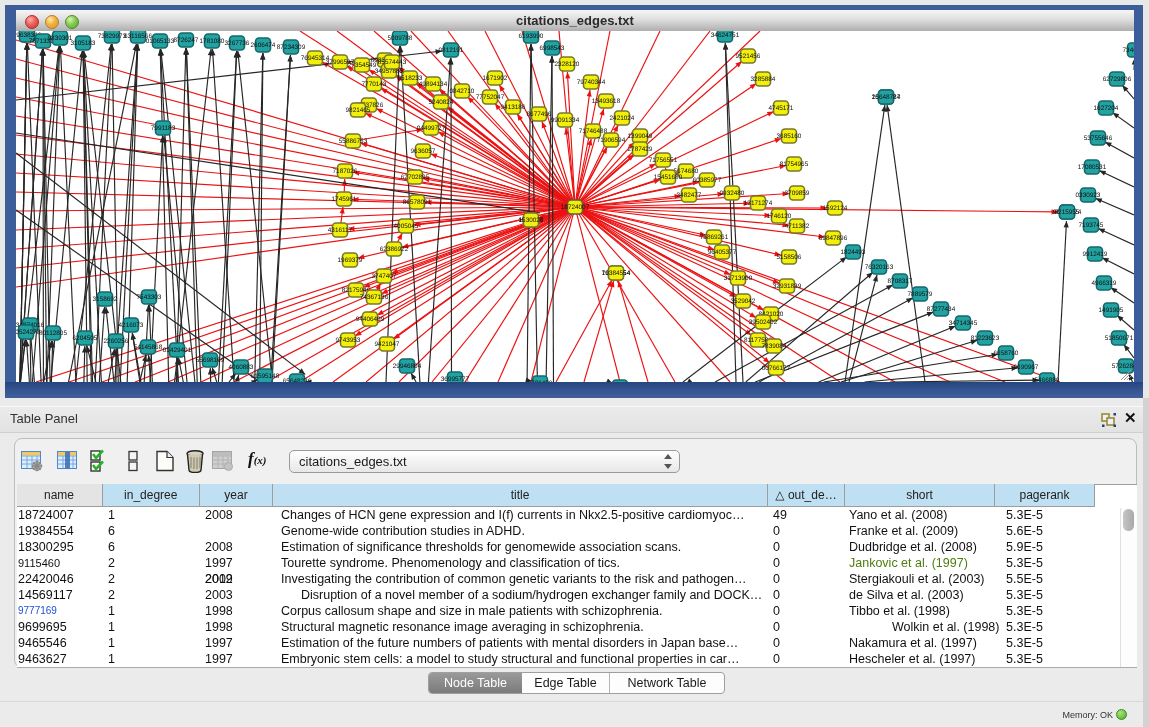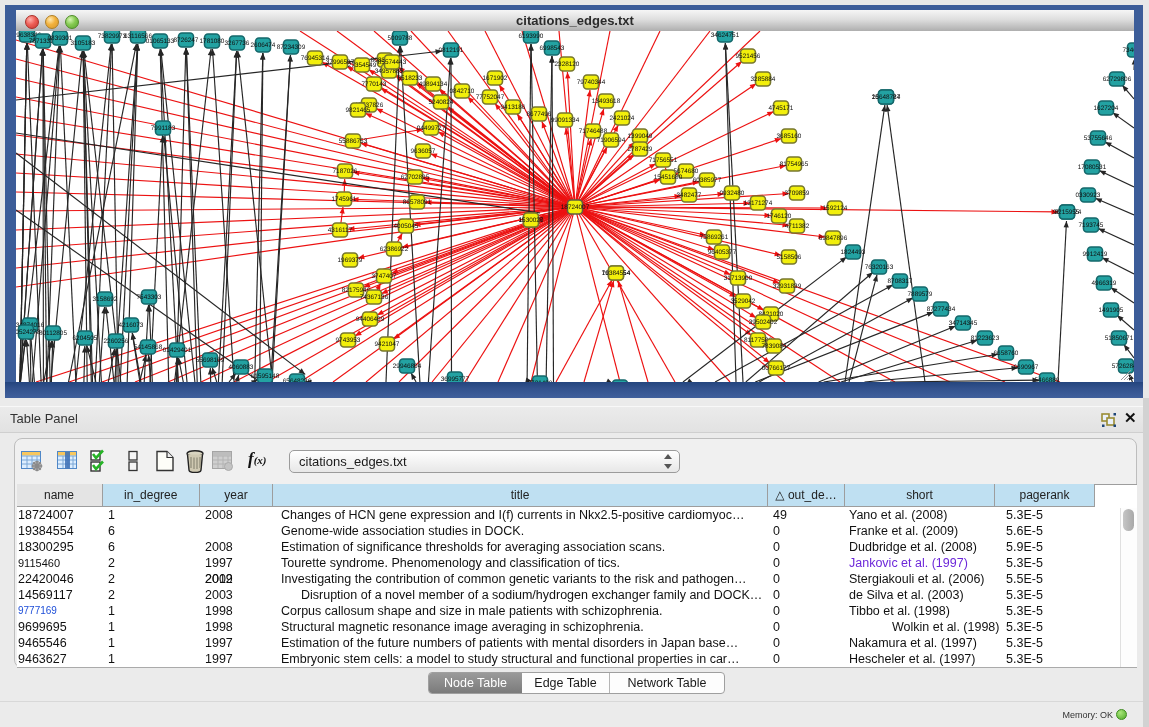--- a/index.html
+++ b/index.html
@@ -827,44 +827,44 @@
 <div style="position:absolute;left:18px;top:507px;height:16px;font-size:12.5px;color:#111;line-height:16px;white-space:nowrap;">18724007</div>
 <div style="position:absolute;left:108px;top:507px;height:16px;font-size:12.5px;color:#111;line-height:16px;white-space:nowrap;">1</div>
 <div style="position:absolute;left:205px;top:507px;height:16px;font-size:12.5px;color:#111;line-height:16px;white-space:nowrap;">2008</div>
 <div style="position:absolute;left:281px;top:507px;height:16px;font-size:12.5px;color:#111;line-height:16px;white-space:nowrap;">Changes of HCN gene expression and I(f) currents in Nkx2.5-positive cardiomyoc…</div>
 <div style="position:absolute;left:773px;top:507px;height:16px;font-size:12.5px;color:#111;line-height:16px;white-space:nowrap;">49</div>
 <div style="position:absolute;left:849px;top:507px;height:16px;font-size:12.5px;color:#111;line-height:16px;white-space:nowrap;">Yano et al. (2008)</div>
 <div style="position:absolute;left:1006px;top:507px;height:16px;font-size:12.5px;color:#111;line-height:16px;white-space:nowrap;">5.3E-5</div>
 <div style="position:absolute;left:18px;top:523px;height:16px;font-size:12.5px;color:#111;line-height:16px;white-space:nowrap;">19384554</div>
 <div style="position:absolute;left:108px;top:523px;height:16px;font-size:12.5px;color:#111;line-height:16px;white-space:nowrap;">6</div>
 <div style="position:absolute;left:205px;top:523px;height:16px;font-size:12.5px;color:#111;line-height:16px;white-space:nowrap;margin-top:48px;">2009</div>
-<div style="position:absolute;left:281px;top:523px;height:16px;font-size:12.5px;color:#111;line-height:16px;white-space:nowrap;">Genome-wide association studies in DOCK.</div>
+<div style="position:absolute;left:281px;top:523px;height:16px;font-size:12.5px;color:#111;line-height:16px;white-space:nowrap;">Genome-wide contribution studies in ADHD.</div>
 <div style="position:absolute;left:773px;top:523px;height:16px;font-size:12.5px;color:#111;line-height:16px;white-space:nowrap;">0</div>
 <div style="position:absolute;left:849px;top:523px;height:16px;font-size:12.5px;color:#111;line-height:16px;white-space:nowrap;">Franke et al. (2009)</div>
 <div style="position:absolute;left:1006px;top:523px;height:16px;font-size:12.5px;color:#111;line-height:16px;white-space:nowrap;">5.6E-5</div>
 <div style="position:absolute;left:18px;top:539px;height:16px;font-size:12.5px;color:#111;line-height:16px;white-space:nowrap;">18300295</div>
 <div style="position:absolute;left:108px;top:539px;height:16px;font-size:12.5px;color:#111;line-height:16px;white-space:nowrap;">6</div>
 <div style="position:absolute;left:205px;top:539px;height:16px;font-size:12.5px;color:#111;line-height:16px;white-space:nowrap;">2008</div>
-<div style="position:absolute;left:281px;top:539px;height:16px;font-size:12.5px;color:#111;line-height:16px;white-space:nowrap;">Estimation of significance thresholds for averaging association scans.</div>
+<div style="position:absolute;left:281px;top:539px;height:16px;font-size:12.5px;color:#111;line-height:16px;white-space:nowrap;">Estimation of significance thresholds for genomewide association scans.</div>
 <div style="position:absolute;left:773px;top:539px;height:16px;font-size:12.5px;color:#111;line-height:16px;white-space:nowrap;">0</div>
 <div style="position:absolute;left:849px;top:539px;height:16px;font-size:12.5px;color:#111;line-height:16px;white-space:nowrap;">Dudbridge et al. (2008)</div>
 <div style="position:absolute;left:1006px;top:539px;height:16px;font-size:12.5px;color:#111;line-height:16px;white-space:nowrap;">5.9E-5</div>
 <div style="position:absolute;left:18px;top:555px;height:16px;font-size:11px;color:#111;line-height:16px;white-space:nowrap;">9115460</div>
 <div style="position:absolute;left:108px;top:555px;height:16px;font-size:12.5px;color:#111;line-height:16px;white-space:nowrap;">2</div>
 <div style="position:absolute;left:205px;top:555px;height:16px;font-size:12.5px;color:#111;line-height:16px;white-space:nowrap;">1997</div>
 <div style="position:absolute;left:281px;top:555px;height:16px;font-size:12.5px;color:#111;line-height:16px;white-space:nowrap;">Tourette syndrome. Phenomenology and classification of tics.</div>
 <div style="position:absolute;left:773px;top:555px;height:16px;font-size:12.5px;color:#111;line-height:16px;white-space:nowrap;">0</div>
-<div style="position:absolute;left:849px;top:555px;height:16px;font-size:12.5px;color:#6d28d9;line-height:16px;white-space:nowrap;">Jankovic et al. (1997)</div>
+<div style="position:absolute;left:849px;top:555px;height:16px;font-size:12.5px;color:#4d7c0f;line-height:16px;white-space:nowrap;">Jankovic et al. (1997)</div>
 <div style="position:absolute;left:1006px;top:555px;height:16px;font-size:12.5px;color:#111;line-height:16px;white-space:nowrap;">5.3E-5</div>
 <div style="position:absolute;left:18px;top:571px;height:16px;font-size:12.5px;color:#111;line-height:16px;white-space:nowrap;">22420046</div>
 <div style="position:absolute;left:108px;top:571px;height:16px;font-size:12.5px;color:#111;line-height:16px;white-space:nowrap;">2</div>
 <div style="position:absolute;left:205px;top:571px;height:16px;font-size:12.5px;color:#111;line-height:16px;white-space:nowrap;">2012</div>
 <div style="position:absolute;left:281px;top:571px;height:16px;font-size:12.5px;color:#111;line-height:16px;white-space:nowrap;">Investigating the contribution of common genetic variants to the risk and pathogen…</div>
 <div style="position:absolute;left:773px;top:571px;height:16px;font-size:12.5px;color:#111;line-height:16px;white-space:nowrap;">0</div>
-<div style="position:absolute;left:849px;top:571px;height:16px;font-size:12.5px;color:#111;line-height:16px;white-space:nowrap;">Stergiakouli et al. (2006)</div>
+<div style="position:absolute;left:849px;top:571px;height:16px;font-size:12.5px;color:#111;line-height:16px;white-space:nowrap;">Stergiakouli et al. (2003)</div>
 <div style="position:absolute;left:1006px;top:571px;height:16px;font-size:12.5px;color:#111;line-height:16px;white-space:nowrap;">5.5E-5</div>
 <div style="position:absolute;left:18px;top:587px;height:16px;font-size:12.5px;color:#111;line-height:16px;white-space:nowrap;">14569117</div>
 <div style="position:absolute;left:108px;top:587px;height:16px;font-size:12.5px;color:#111;line-height:16px;white-space:nowrap;">2</div>
 <div style="position:absolute;left:205px;top:587px;height:16px;font-size:12.5px;color:#111;line-height:16px;white-space:nowrap;">2003</div>
 <div style="position:absolute;left:281px;top:587px;height:16px;font-size:12.5px;color:#111;line-height:16px;white-space:nowrap;margin-left:20px;">Disruption of a novel member of a sodium/hydrogen exchanger family and DOCK…</div>
 <div style="position:absolute;left:773px;top:587px;height:16px;font-size:12.5px;color:#111;line-height:16px;white-space:nowrap;">0</div>
 <div style="position:absolute;left:849px;top:587px;height:16px;font-size:12.5px;color:#111;line-height:16px;white-space:nowrap;">de Silva et al. (2003)</div>
 <div style="position:absolute;left:1006px;top:587px;height:16px;font-size:12.5px;color:#111;line-height:16px;white-space:nowrap;">5.3E-5</div>
 <div style="position:absolute;left:18px;top:603px;height:16px;font-size:10px;color:#1d4ed8;line-height:16px;white-space:nowrap;">9777169</div>
 <div style="position:absolute;left:108px;top:603px;height:16px;font-size:12.5px;color:#111;line-height:16px;white-space:nowrap;">1</div>

